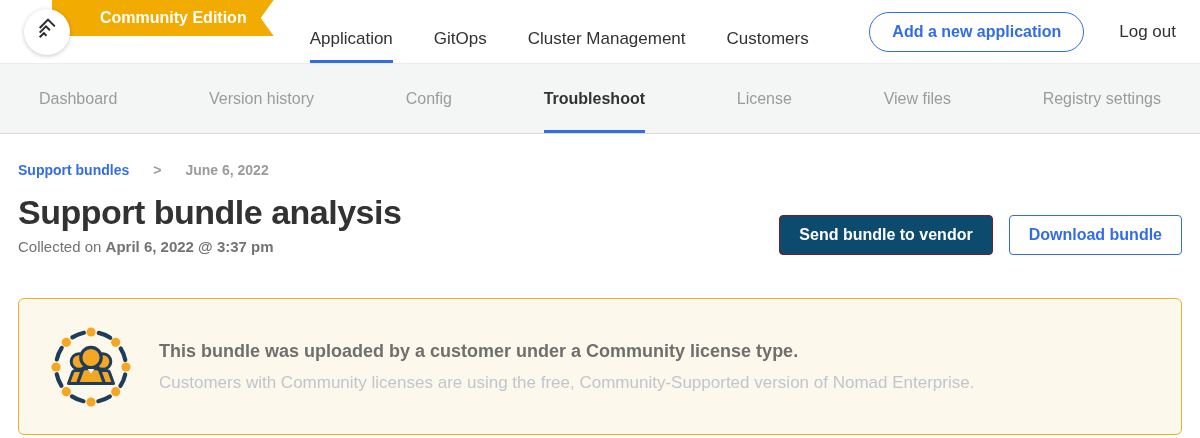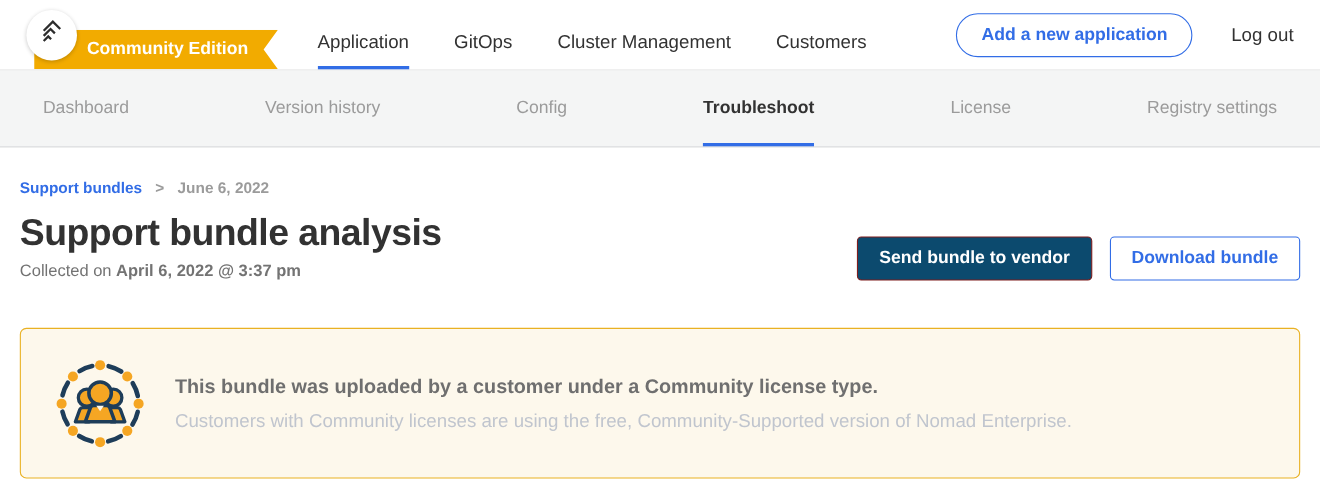--- a/index.html
+++ b/index.html
@@ -10,21 +10,21 @@
     font-family: "Liberation Sans", sans-serif;
     -webkit-font-smoothing: antialiased;
   }
 
   
   .topnav {
     height: 63px; background: #fff;
     display: flex; align-items: center;
     padding-right: 24px;
   }
-  .brand { position: relative; height: 63px; display: flex; align-items: flex-end; padding-left: 15px; }
+  .brand { position: relative; height: 63px; display: flex; align-items: flex-start; padding-left: 36px; }
   .logo-circle {
     position: absolute; left: 24px; top: 50%; transform: translateY(-50%);
     width: 46px; height: 46px; background: #fff; border-radius: 50%;
     box-shadow: 0 1px 4px rgba(0,0,0,.22);
     display: flex; align-items: center; justify-content: center;
     z-index: 2;
   }
   .ribbon {
     margin-left: 16px; height: 36px; line-height: 36px;
     background: #F2AB00; color: #fff; font-weight: bold; font-size: 16px;
@@ -61,21 +61,21 @@
   .subnav-item {
     display: flex; align-items: center;
     font-size: 16px; color: #9B9B9B; cursor: pointer;
     border-bottom: 3px solid transparent; padding-top: 3px;
     white-space: nowrap;
   }
   .subnav-item.active { color: #323232; font-weight: bold; border-bottom-color: #326DE6; }
 
   
   .content { padding: 0 18px; }
-  .breadcrumb { margin-top: 28px; font-size: 14px; font-weight: bold; display: flex; gap: 12px; align-items: flex-start; }
+  .breadcrumb { margin-top: 28px; font-size: 14px; font-weight: bold; display: flex; gap: 24px; align-items: flex-start; }
   .breadcrumb .crumb-link { color: #326DE6; cursor: pointer; }
   .breadcrumb .crumb-sep { color: #9B9B9B; }
   .breadcrumb .crumb-current { color: #9B9B9B; }
 
   .title-row { display: flex; justify-content: space-between; align-items: flex-end; margin-top: 15px; }
   .page-title { margin: 0; font-size: 34px; font-weight: bold; color: #323232; letter-spacing: -0.5px; }
   .collected { margin-top: 6px; font-size: 15px; color: #737373; }
   .collected .collected-date { font-weight: bold; }
 
   .actions { display: flex; gap: 16px; padding-top: 3px; }
@@ -124,20 +124,21 @@
   <button class="pill-btn">Add a new application</button>
   <div class="logout">Log out</div>
 </div>
 
 <div class="subnav">
   <div class="subnav-item">Dashboard</div>
   <div class="subnav-item">Version history</div>
   <div class="subnav-item">Config</div>
   <div class="subnav-item active">Troubleshoot</div>
   <div class="subnav-item">License</div>
+  <div class="subnav-item">View files</div>
   <div class="subnav-item">Registry settings</div>
 </div>
 
 <div class="content">
 
   <div class="breadcrumb">
     <span class="crumb-link">Support bundles</span>
     <span class="crumb-sep">&gt;</span>
     <span class="crumb-current">June 6, 2022</span>
   </div>

